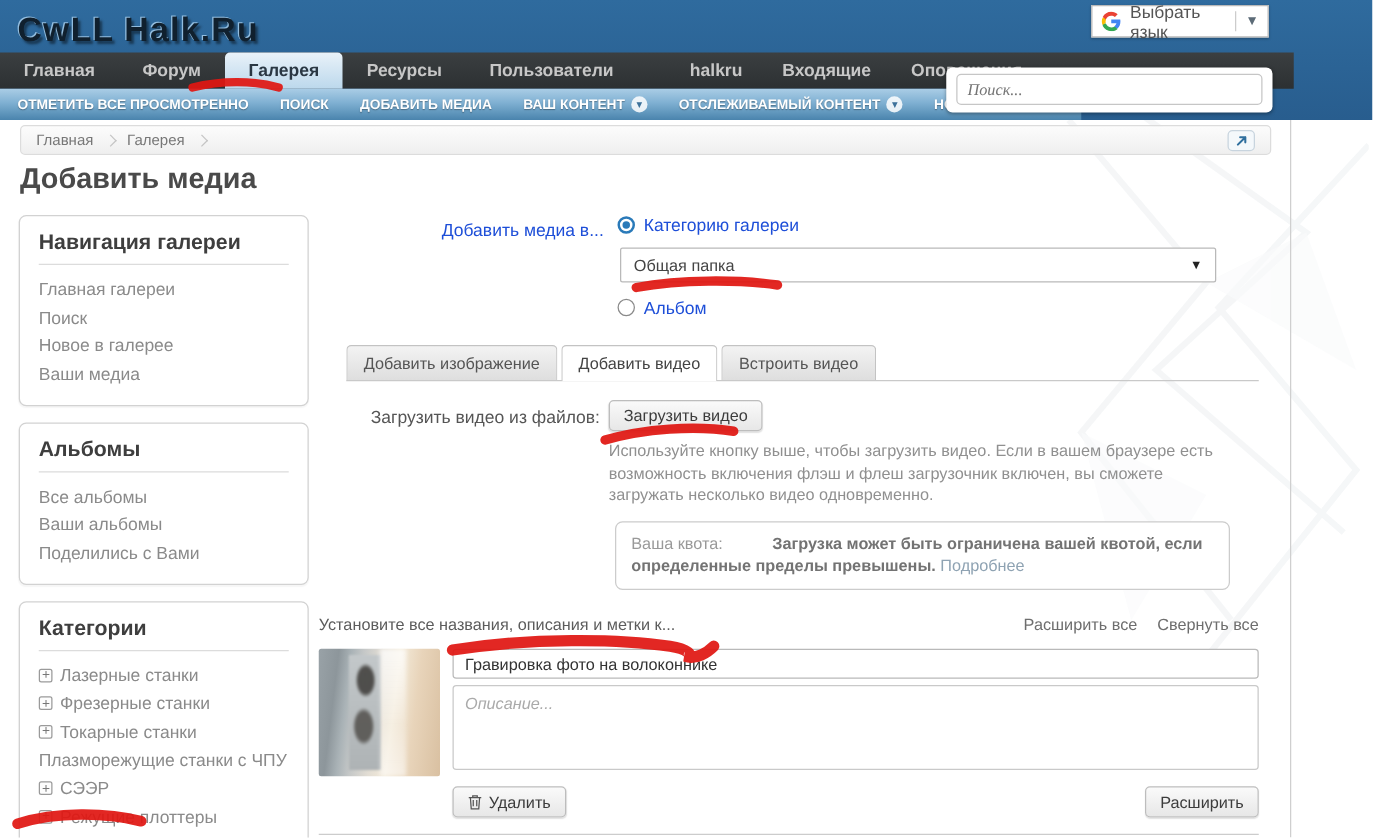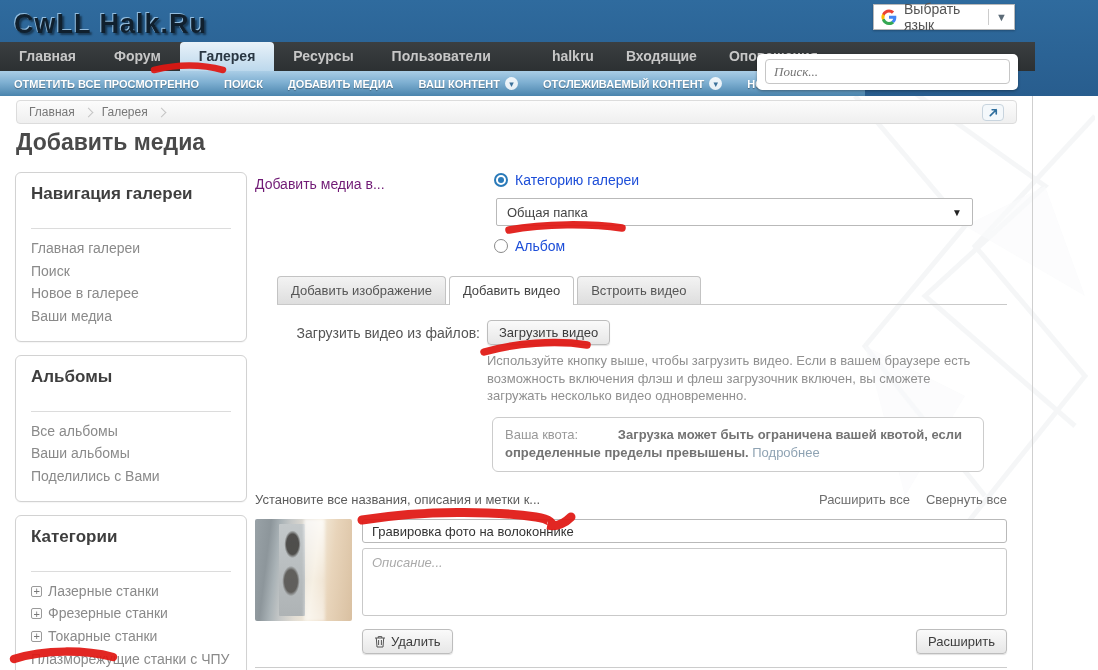--- a/index.html
+++ b/index.html
@@ -67,33 +67,33 @@
   .bc-action { margin-left:auto; width:22px; height:17px; border:1px solid #c8d4de; border-radius:4px;
     background:#f4f8fb; display:flex; align-items:center; justify-content:center; cursor:pointer; }
 
   .page-title { position:absolute; top:129px; left:16px; font-size:23px; color:#4a4a4a; }
 
   
   .sidebar { position:absolute; top:172px; left:15px; width:232px; display:flex;
     flex-direction:column; gap:13px; }
   .side-box { background:#fff; border:1px solid #d2d2d2; border-radius:6px;
     padding:11px 15px 13px; box-shadow:0 1px 1px rgba(0,0,0,.04); }
-  .side-box h3 { font-size:17px; font-weight:bold; color:#3e3e3e; padding-bottom:24px;
+  .side-box h3 { font-size:17px; font-weight:bold; color:#3e3e3e; padding-bottom:7px;
     border-bottom:1px solid #dcdcdc; margin-bottom:8px; }
   .side-item { font-size:14px; color:#8a8a8a; line-height:1.62; cursor:pointer;
     display:flex; align-items:center; }
   .plus-box { display:inline-block; width:11px; height:11px; border:1px solid #9a9a9a;
     border-radius:2px; margin-right:6px; position:relative; flex:none; background:#fdfdfd; }
   .plus-box::before { content:"+"; position:absolute; left:1.5px; top:-2.5px; font-size:11px;
     color:#777; line-height:14px; }
 
   
   .form-area { position:absolute; top:172px; left:255px; width:752px; font-size:14px; }
   .row-addto { display:flex; }
-  .addto-label { width:228px; padding-top:4px; color:#701a75; flex:none; }
+  .addto-label { width:228px; text-align:right; padding-top:4px; color:#1d4ed8; flex:none; }
   .addto-options { margin-left:11px; flex:1; }
   .radio-row { display:flex; align-items:center; gap:7px; color:#1d4ed8; cursor:pointer; }
   .radio { width:14px; height:14px; border-radius:50%; border:1px solid #8a8a8a; background:#fff;
     position:relative; flex:none; }
   .radio.checked { border:2px solid #2a7ab9; }
   .radio.checked::after { content:""; position:absolute; left:2px; top:2px; width:6px; height:6px;
     border-radius:50%; background:#2a7ab9; }
   .cat-select { margin:10px 0 12px 2px; width:477px; height:28px; background:#fff;
     border:1px solid #b9b9b9; border-radius:2px; display:flex; align-items:center;
     padding:0 10px; font-size:13px; color:#444; cursor:pointer; }

